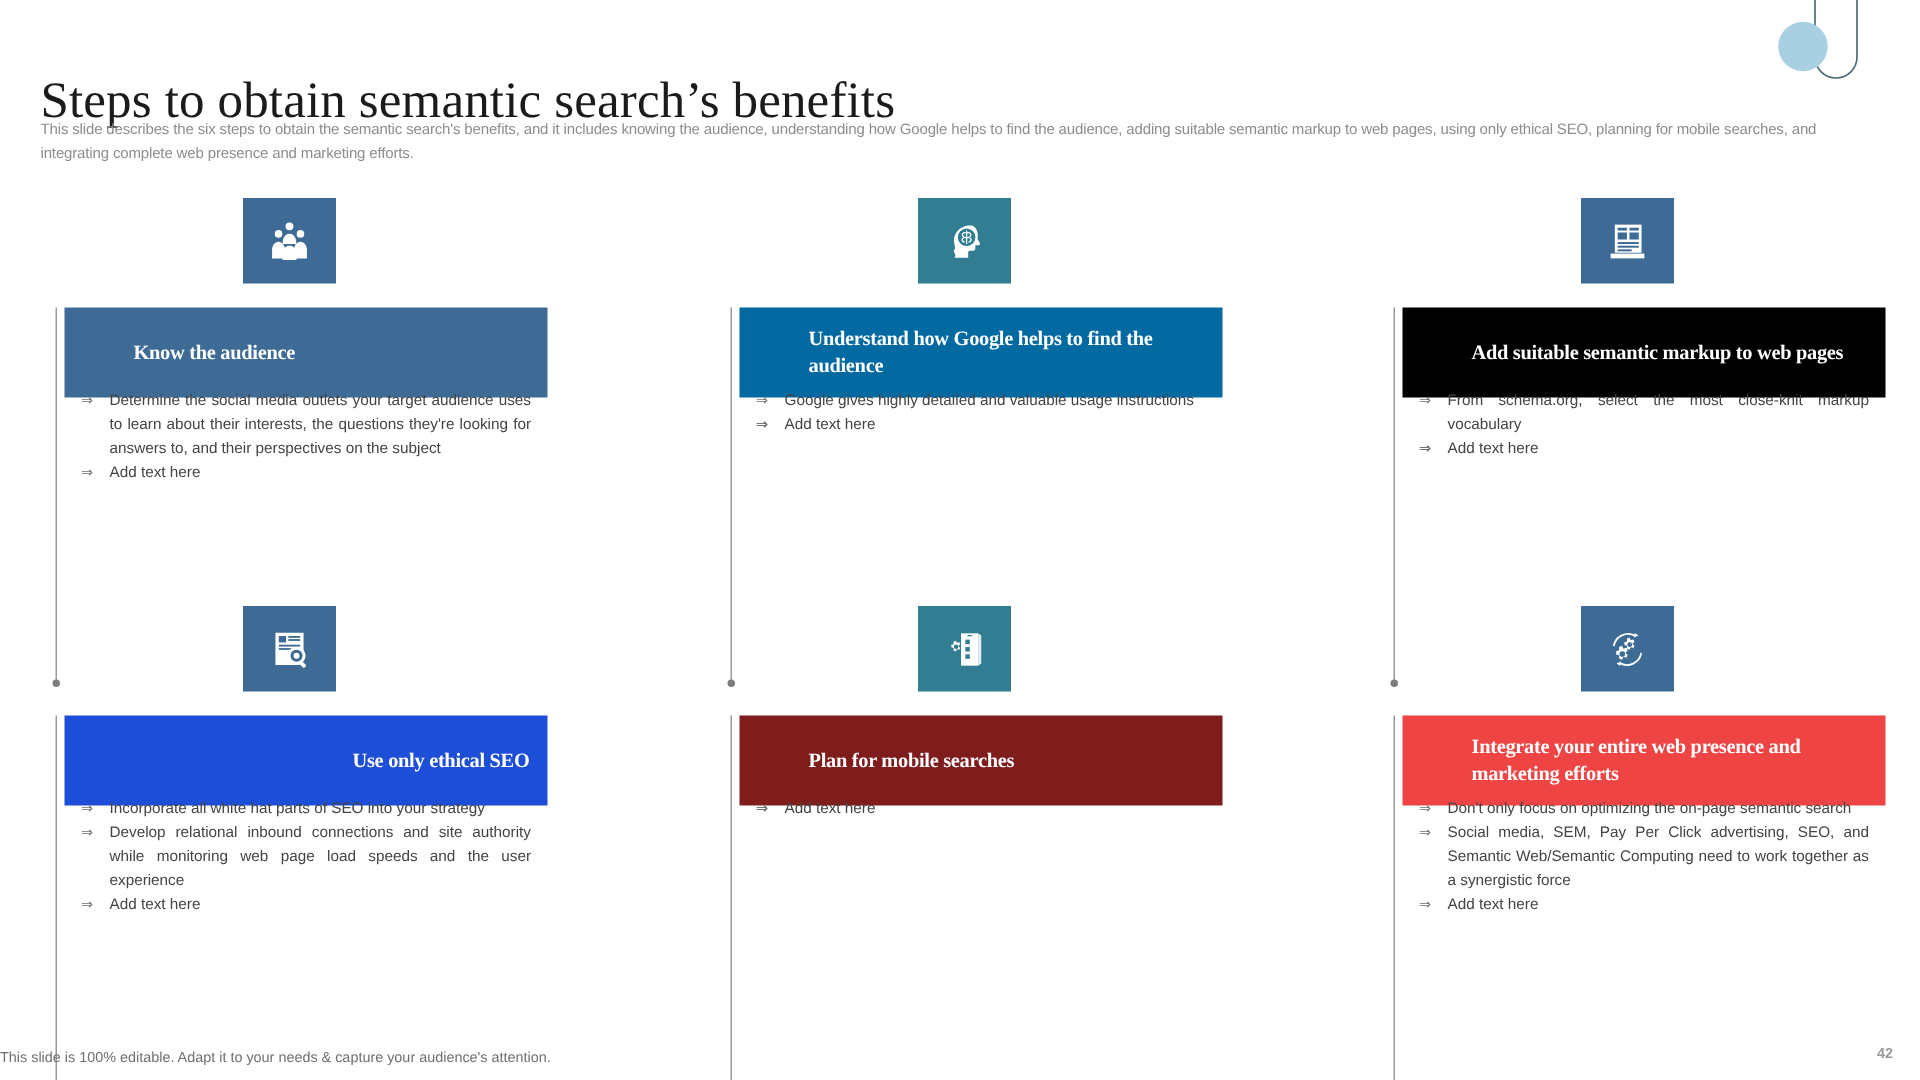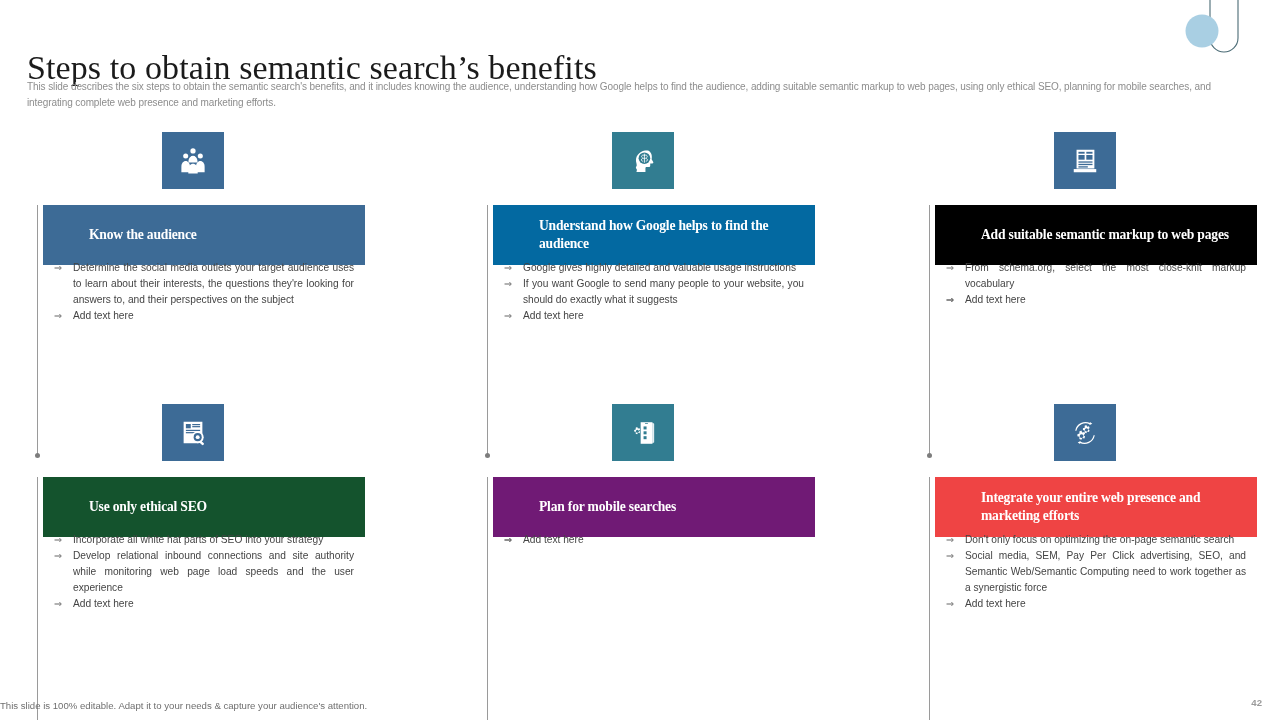--- a/index.html
+++ b/index.html
@@ -193,21 +193,21 @@
         </span>
       </div>
       <div class="connector" style="background: rgb(154, 154, 154); height: 251px;">
         <span class="dot"></span>
       </div>
       <div class="header-bar" style="background: #0369a1;">
         <div class="htext">Understand how Google helps to find the audience</div>
       </div>
       <ul class="bullets">
         <li><span class="arw">⇒</span><span>Google gives  highly detailed and valuable  usage instructions</span></li>
-        <li><span class="arw">⇒</span><span>If you want Google to send many people to your website, you should do exactly what it suggests</span></li>
+        <li><span class="arw">⇒</span></li>
         <li><span class="arw">⇒</span><span>Add text here</span></li>
       </ul>
     </div>
 
     <div class="card c2">
       <div class="icon-tile" style="background: rgb(61, 107, 150);">
         <span>
           <svg viewBox="0 0 32 32" xmlns="http://www.w3.org/2000/svg">
             <rect x="7" y="4" width="19" height="20" fill="#ffffff"></rect>
             <rect x="9" y="6.2" width="6.6" height="2" fill="#3d6b96"></rect>
@@ -250,21 +250,21 @@
             <circle cx="21" cy="20.4" r="6.4" fill="#ffffff"></circle>
             <circle cx="21" cy="20.4" r="4.3" fill="#3d6b96"></circle>
             <circle cx="21" cy="20.4" r="2.1" fill="#ffffff"></circle>
             <rect x="24.2" y="23.8" width="5.4" height="2.7" rx="1.3" fill="#ffffff" transform="rotate(42 24.2 23.8)"></rect>
           </svg>
         </span>
       </div>
       <div class="connector" style="background: rgb(154, 154, 154); height: 263px;">
         
       </div>
-      <div class="header-bar" style="background: #14532d;">
+      <div class="header-bar" style="background: #1d4ed8; justify-content: flex-end;">
         <div class="htext">Use only ethical SEO</div>
       </div>
       <ul class="bullets">
         <li><span class="arw">⇒</span><span>Incorporate  all white hat parts of SEO into your strategy</span></li>
         <li><span class="arw">⇒</span><span>Develop  relational  inbound connections and site authority while  monitoring  web page load speeds and the user experience</span></li>
         <li><span class="arw">⇒</span><span>Add text here</span></li>
       </ul>
     </div>
 
     <div class="card c1">
@@ -278,21 +278,21 @@
             <rect x="16.6" y="19.4" width="3.2" height="3.2" fill="#327d91"></rect>
             <path d="M25.7 4.5l2.2 1.6v19.8l-2.2 1.6z" fill="#e3eef2"></path>
             <path d="M10.6 11.2l1.7-.4.6 1.5-1.3 1.2 1.3 1.2-.6 1.5-1.7-.4-.8 1.6-1.6-.7.1-1.8-1.7-.5v-1.7l1.7-.5-.1-1.8 1.6-.7z" fill="#ffffff"></path>
             <circle cx="10" cy="14" r="1.6" fill="#327d91"></circle>
           </svg>
         </span>
       </div>
       <div class="connector" style="background: rgb(154, 154, 154); height: 263px;">
         
       </div>
-      <div class="header-bar" style="background: #701a75;">
+      <div class="header-bar" style="background: #7f1d1d;">
         <div class="htext">Plan for mobile searches</div>
       </div>
       <ul class="bullets">
         <li><span class="arw">⇒</span></li>
         <li><span class="arw">⇒</span><span>Add text here</span></li>
       </ul>
     </div>
 
     <div class="card c2">
       <div class="icon-tile" style="background: rgb(61, 107, 150);">

